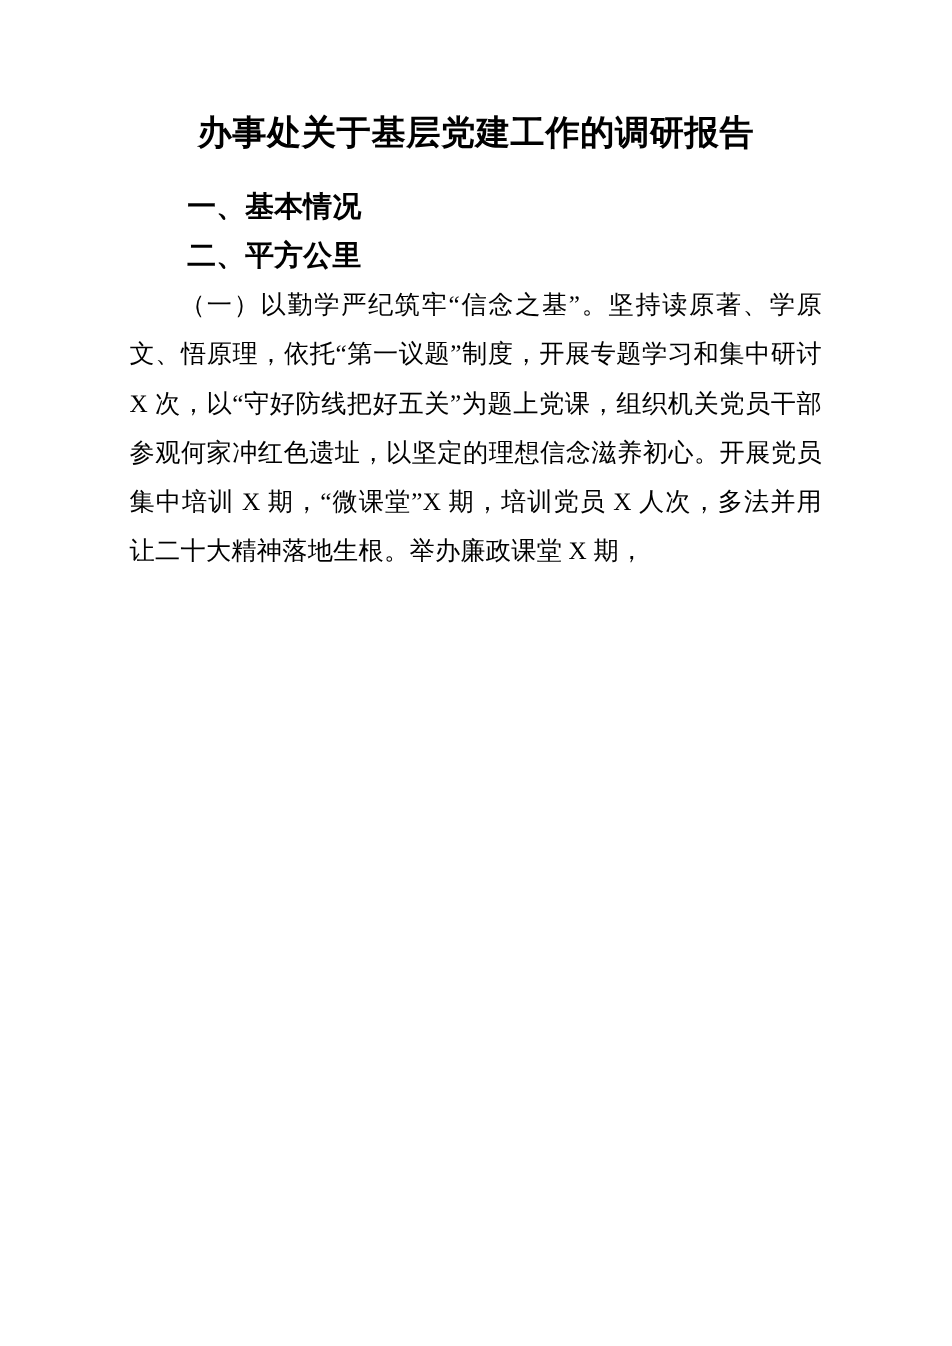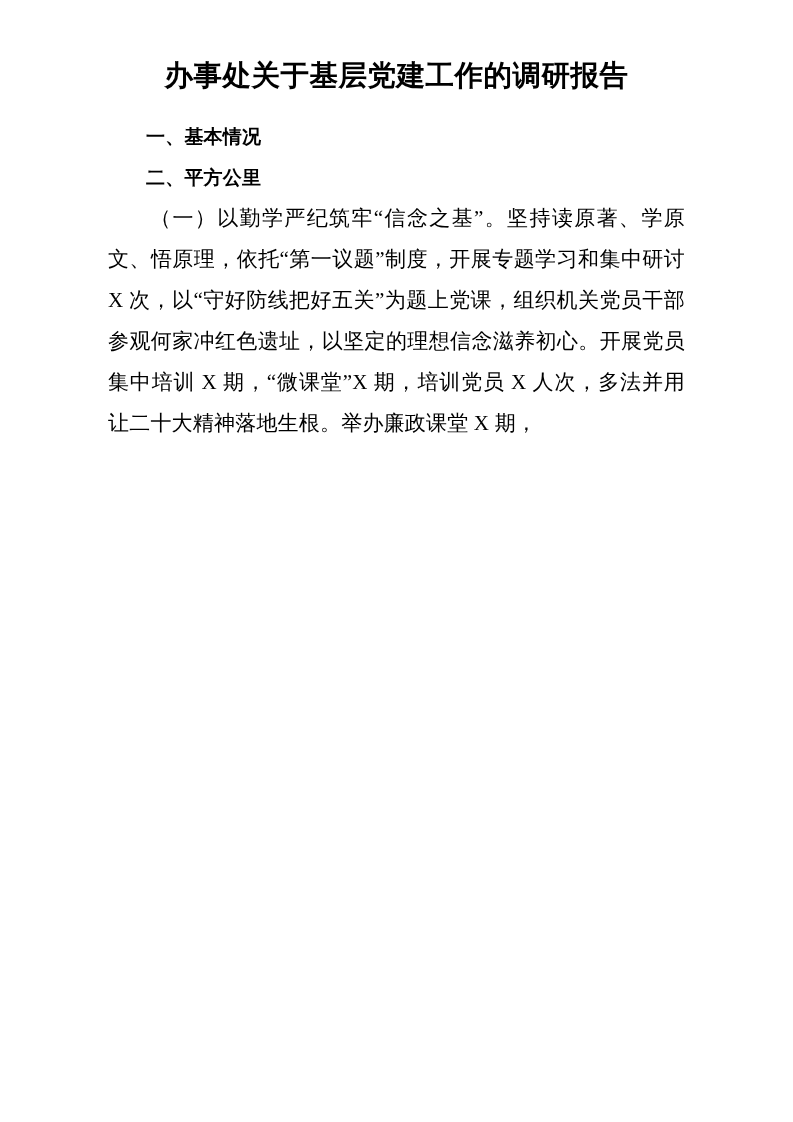--- a/index.html
+++ b/index.html
@@ -11,21 +11,21 @@
     width: 793px;
     height: 1122px;
     font-family: "Liberation Serif", "DejaVu Serif", serif;
     color: #000000;
     overflow: hidden;
   }
   .page {
     width: 793px;
     height: 1122px;
     box-sizing: border-box;
-    padding: 56px 108px 40px 108px;
+    padding: 92px 108px 40px 108px;
     position: relative;
   }
   .doc-title {
     font-family: "Liberation Sans", "DejaVu Sans", sans-serif;
     font-weight: bold;
     font-size: 28.5px;
     line-height: 1.4;
     text-align: center;
     letter-spacing: 0.5px;
     margin: 0 0 20px 0;
@@ -36,21 +36,21 @@
     line-height: 41px;
     text-align: justify;
     text-justify: inter-ideograph;
     margin: 0;
     text-indent: 2em;
     letter-spacing: 0.2px;
   }
   .heading {
     font-family: "Liberation Sans", "DejaVu Sans", sans-serif;
     font-weight: bold;
-    font-size: 19px;
+    font-size: 24px;
     line-height: 41px;
     margin: 0;
     text-indent: 2em;
     letter-spacing: 0.2px;
   }
 </style>
 </head>
 <body>
 
 <div class="page">

